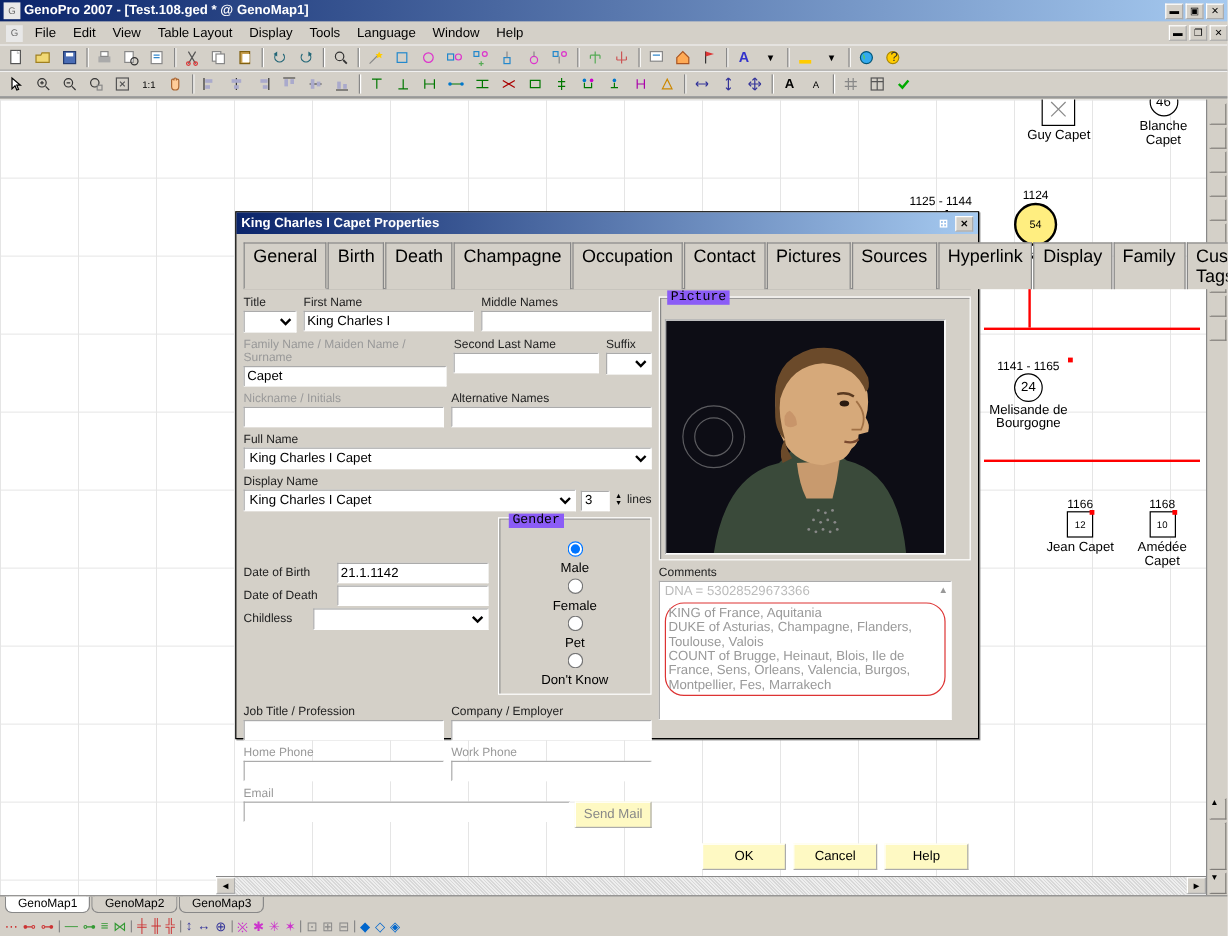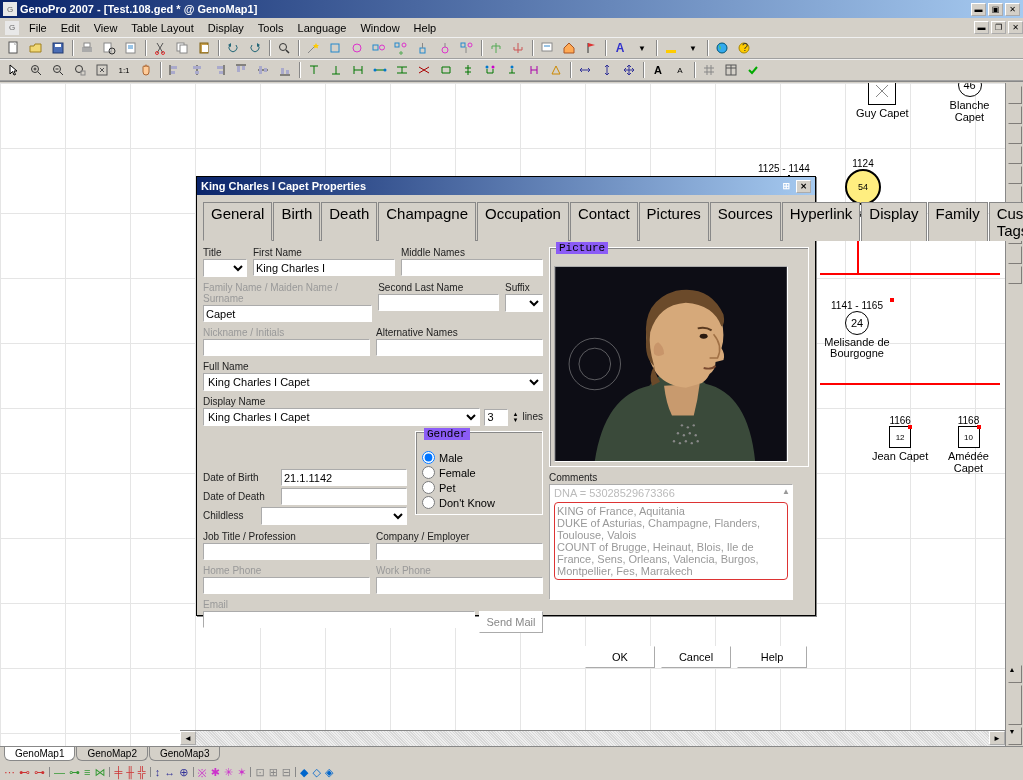--- a/index.html
+++ b/index.html
@@ -76,37 +76,37 @@
 .col { flex: 1; }
 .lbl { font-size: 10px; color: #222; display: block; margin-bottom: 1px; }
 .lbl.dim { color: #999; }
 .txt { width: 100%; height: 17px; border: 1px inset #fff; background: #fff; padding: 0 2px; font-size: 11px; }
 .sel { width: 100%; height: 18px; border: 1px inset #fff; background: #fff; }
 .narrow { width: 44px !important; flex: none; }
 .w-suffix { width: 38px; flex: none;}
 
 .group { border: 1px solid #fff; box-shadow: inset 1px 1px 0 #888; padding: 6px 6px 4px 6px; margin-bottom: 5px; }
 .group-title { position: relative; top: -11px; left: 2px; background: #8b5cf6; padding: 0 3px; display: inline-block; margin-bottom: -8px; font-family: Liberation Mono, monospace; }
-.radio-row { display: flex; align-items: center; gap: 4px; padding: 1px 0; }
+.radio-row { display: flex; align-items: center; gap: 4px; padding: 1px 0; flex-direction: column; }
 
 .dob-area { display: flex; gap: 8px; align-items: flex-start; margin-bottom: 4px; }
 .dob-left { flex: 1; margin-top: 36px; }
 .dob-row { display: flex; align-items: center; gap: 6px; margin: 2px 0; }
 .dob-row .lbl { width: 72px; }
 .dob-row .txt { flex: 1; }
 
 .pic-box { border: 1px inset #fff; width: 234px; height: 196px; background: #fff; display: flex; align-items: center; justify-content: center; margin-top: 2px; position: relative; overflow: hidden; }
 .portrait-svg { width: 100%; height: 100%; }
 
 .comments-box { border: 1px inset #fff; background: #fff; width: 244px; height: 116px; padding: 2px 4px; font-size: 10px; color: #999; position: relative; overflow: hidden; }
 .comments-box .hl1 { border: 1px solid #d33; border-radius: 6px; padding: 2px; color: #777; margin-bottom: 3px; }
-.comments-box .hl2 { border: 1px solid #d33; border-radius: 4px; padding: 2px; color: #999; margin-top: 3px; }
+.comments-box .hl2 { border: 1px solid #d33; border-radius: 16px; padding: 2px; color: #999; margin-top: 3px; }
 
 .dlg-btns { display: flex; justify-content: flex-end; gap: 6px; padding: 4px 8px 6px 0; }
-.dlg-btn { width: 70px; height: 22px; background: #ffffff; border: 1px outset #fff; font-size: 11px; }
+.dlg-btn { width: 70px; height: 22px; background: #fef9c3; border: 1px outset #fff; font-size: 11px; }
 
 
 svg { display: block; }
 </style>
 </head>
 <body>
 
 <div class="titlebar">
   <span class="app-icon">G</span>
   <span class="title-text">GenoPro 2007 - [Test.108.ged * @ GenoMap1]</span>

